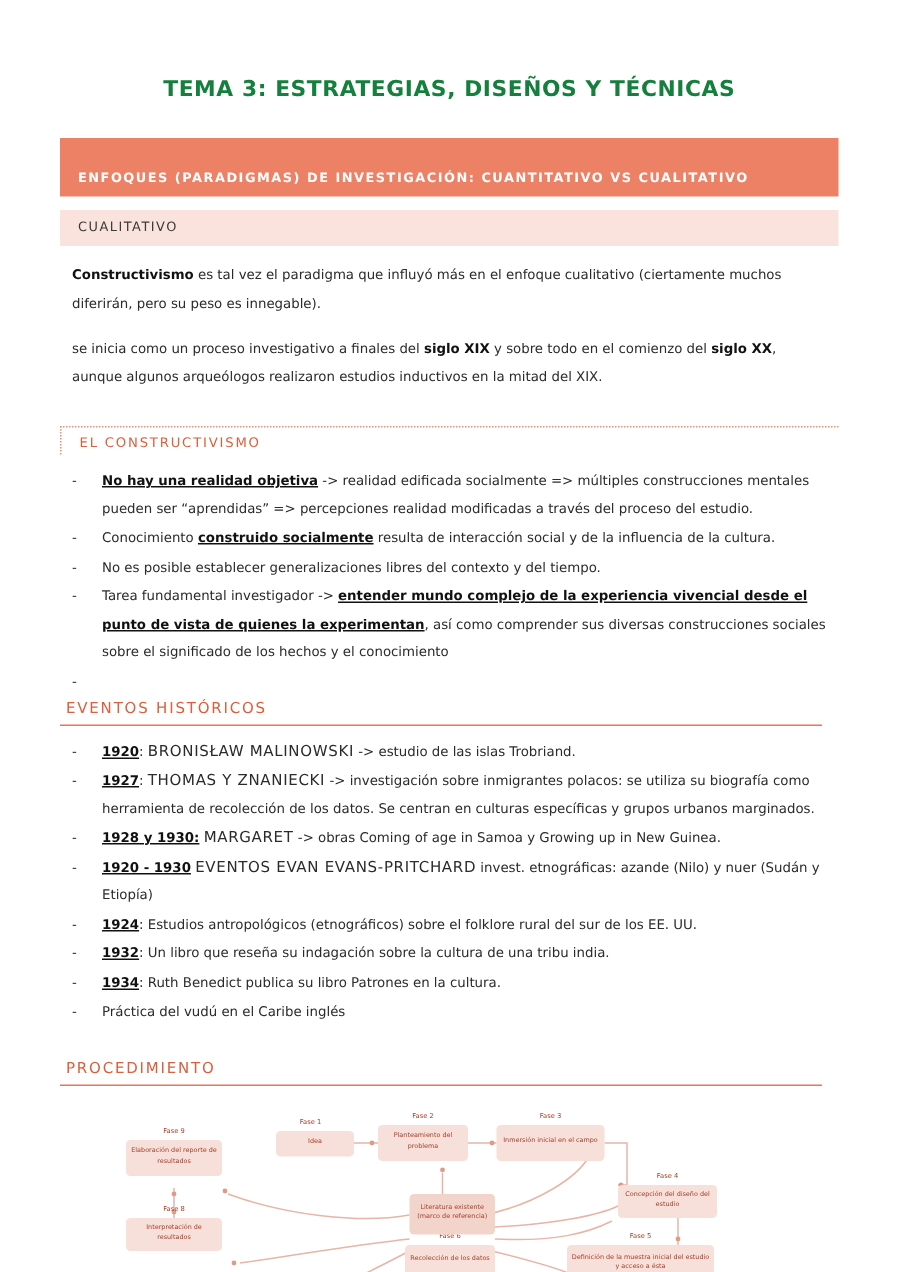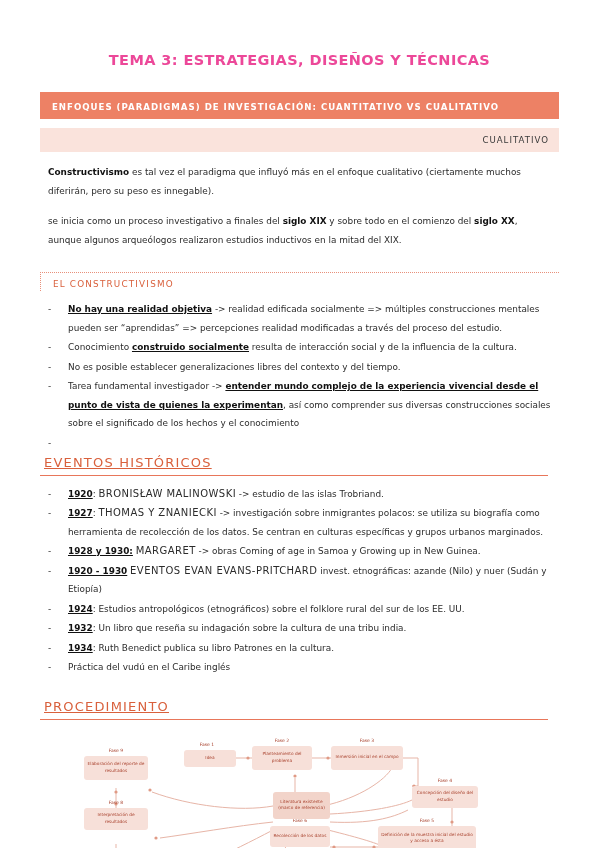--- a/index.html
+++ b/index.html
@@ -27,51 +27,50 @@
   .content {
     position: absolute;
     left: 40px;
     top: 0;
     width: 519px;
   }
 
   
   .doc-title {
     text-align: center;
-    color: #ec4899;
+    color: #15803d;
     font-weight: bold;
     font-size: 14.5px;
     letter-spacing: 0.4px;
     margin-top: 52px;
     margin-bottom: 0;
     font-family: "DejaVu Sans", sans-serif;
   }
 
   
   .banner {
     margin-top: 24px;
     background: #ed8165;
     color: #ffffff;
     font-size: 8.6px;
     font-weight: bold;
     letter-spacing: 1.0px;
-    padding: 10px 10px 7px 12px;
+    padding: 22px 10px 7px 12px;
     box-sizing: border-box;
   }
 
   
   .subbanner {
     margin-top: 9px;
     background: #fae3dc;
     color: #3a3a3a;
     font-size: 8.6px;
     letter-spacing: 1.0px;
     padding: 7px 10px 7px 12px;
     box-sizing: border-box;
-    text-align: right;
   }
 
   
   .para {
     font-size: 8.9px;
     line-height: 19px;
     color: #2b2b2b;
     margin: 11px 0 0 8px;
     width: 500px;
   }
@@ -86,26 +85,25 @@
     color: #d9603c;
     font-size: 8.8px;
     letter-spacing: 1.2px;
   }
 
   
   .sec-underline {
     margin-top: 22px;
     padding: 0 0 5px 4px;
     color: #d9603c;
-    font-size: 13px;
+    font-size: 10px;
     letter-spacing: 1.2px;
     border-bottom: 1.3px solid #e8765a;
     width: 508px;
     box-sizing: border-box;
-    text-decoration: underline;
   }
 
   
   .blist { margin: 9px 0 0 0; padding: 0; list-style: none; }
   .blist li {
     position: relative;
     padding-left: 28px;
     font-size: 8.9px;
     line-height: 18.5px;
     color: #2b2b2b;

